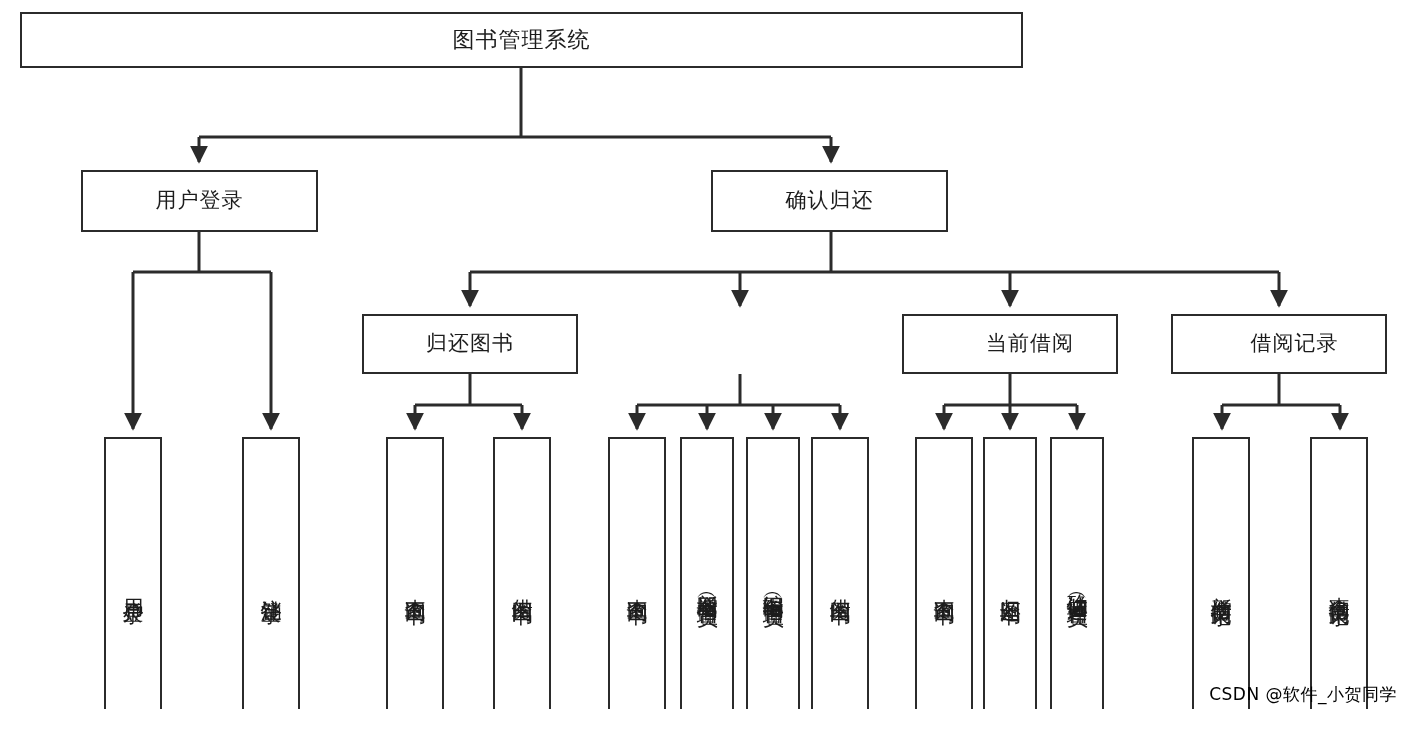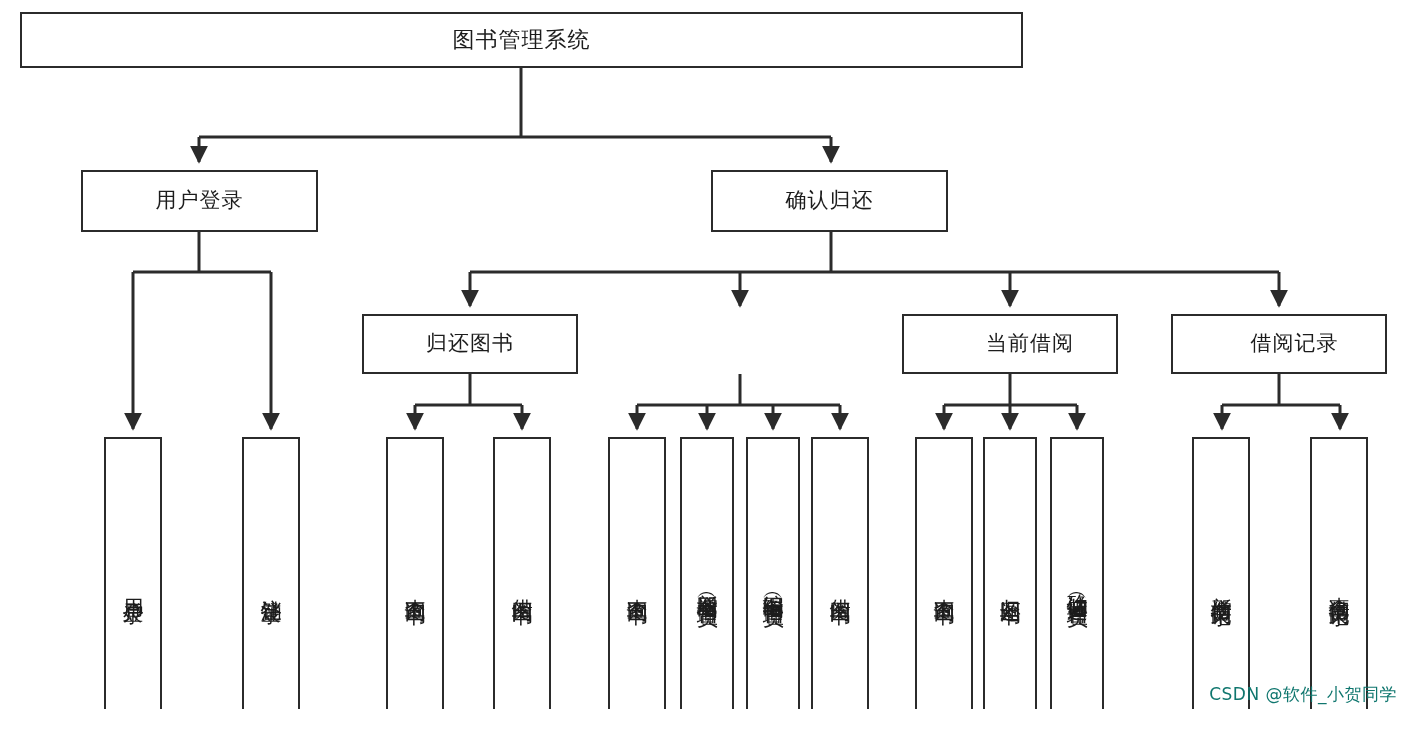--- a/index.html
+++ b/index.html
@@ -59,21 +59,21 @@
     writing-mode: vertical-rl;
     text-orientation: upright;
     display: block;
     white-space: nowrap;
   }
   .watermark {
     position: absolute;
     right: 8px;
     bottom: 3px;
     font-size: 17px;
-    color: #0f766e;
+    color: #000000;
     letter-spacing: 0.5px;
     z-index: 5;
     white-space: nowrap;
   }
 </style>
 </head>
 <body>
 
 <div id="canvas">
 

